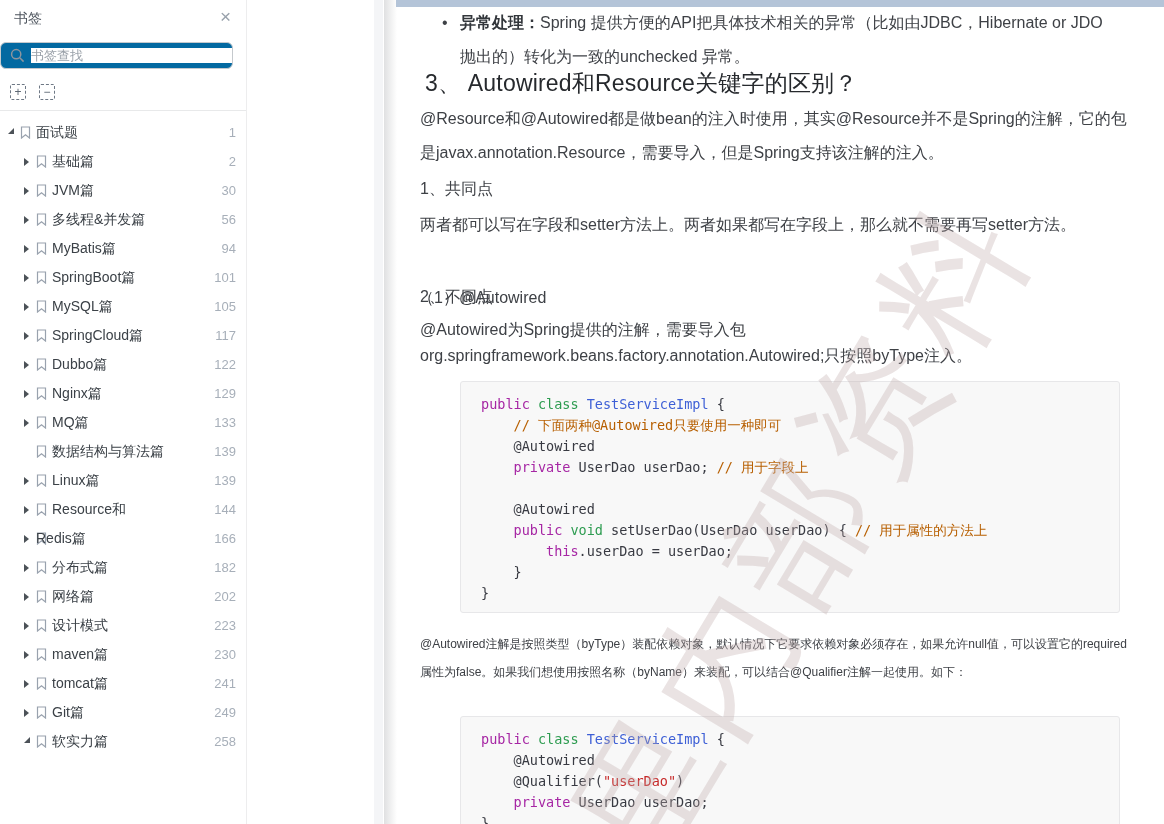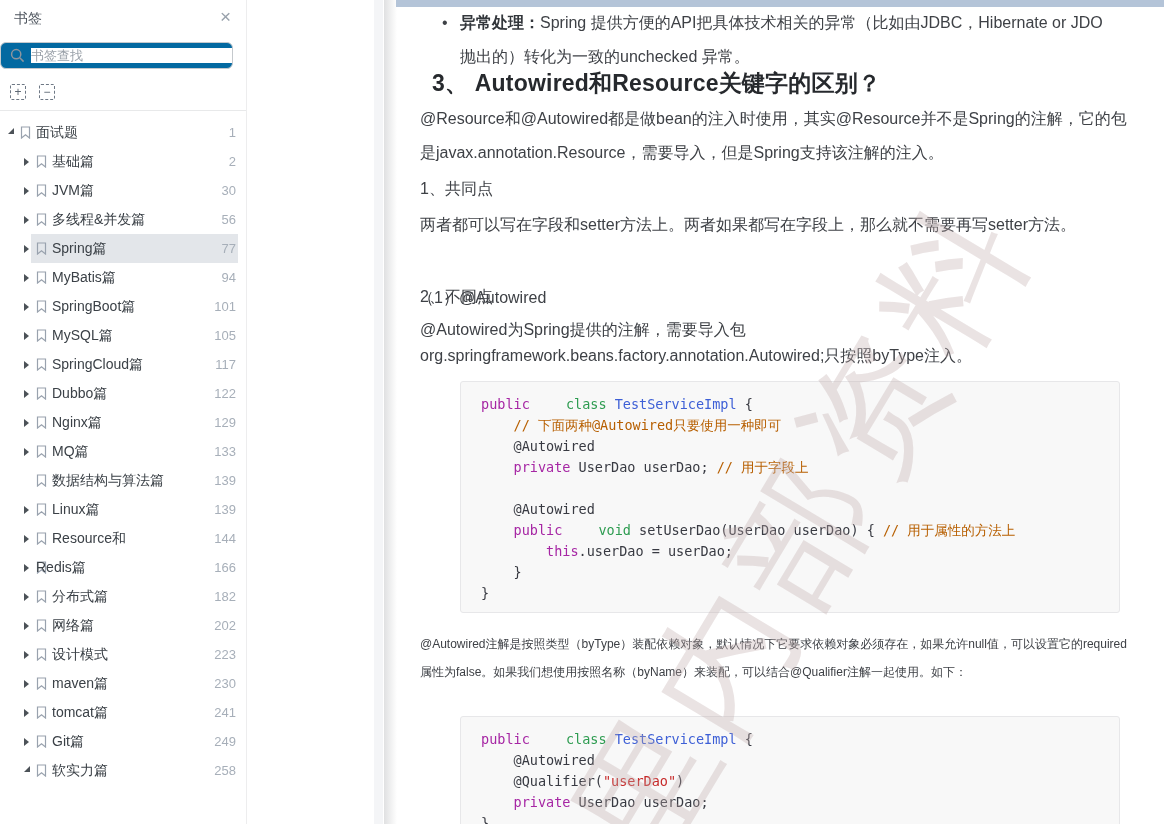--- a/index.html
+++ b/index.html
@@ -39,36 +39,36 @@
   #content { position:absolute; left:384px; top:0; width:780px; height:824px; background:#fff; overflow:hidden; }
   #content .edge-shadow { position:absolute; left:0; top:0; bottom:0; width:13px;
       background:linear-gradient(to right, rgba(60,64,70,0.16), rgba(60,64,70,0)); z-index:4; }
   #content .page-gap { position:absolute; left:12px; right:0; top:0; height:7px; background:var(--page-gap); z-index:4; }
 
   .abs { position:absolute; }
   .body-text { font-size:16px; line-height:34px; color:#3e4146; }
   .bullet-item { top:6px; left:58px; width:676px; padding-left:18px; }
   .bullet-dot { position:absolute; left:0; top:0; }
   .bold { font-weight:bold; color:#33373c; }
-  h2.heading { top:68px; left:48px; font-size:23px; font-weight:bold; color:#26292d; letter-spacing:0.2px; }
+  h2.heading { top:68px; left:41px; font-size:23px; font-weight:normal; color:#26292d; letter-spacing:0.2px; }
   .p1 { top:102px; left:36px; width:708px; }
   .pt1 { top:172px; left:36px; }
   .p2 { top:208px; left:36px; width:708px; }
   .pt2 { top:244px; left:36px;margin-top:36px; }
   .sub1 { top:281px; left:34px; }
   .p3 { top:317px; left:36px; width:708px; font-size:16px; line-height:26px; color:#3e4146; }
   .p4 { top:630px; left:36px; width:708px; font-size:12px; line-height:28px; color:#3e4146; }
 
   .codeblock { left:76px; width:660px; background:#f8f8f8; border:1px solid #e7e7e9; border-radius:3px;
                padding:12px 20px; font-family:"DejaVu Sans Mono","Liberation Mono",monospace;
                font-size:13.5px; line-height:21px; color:var(--pl); white-space:pre; }
   #code1 { top:381px; height:232px; }
   #code2 { top:716px; height:130px; }
   .tok-kw { color:var(--kw); }
-  .tok-ty { color:var(--ty);margin-left:28px; }
+  .tok-ty { color:var(--ty); }
   .tok-cl { color:var(--cl); }
   .tok-cm { color:var(--cm); }
   .tok-st { color:var(--st); }
   .tok-pl { color:var(--pl); }
 
   #watermark { position:absolute; left:-70px; top:510px; width:910px; height:150px; line-height:150px;
                font-size:138px; letter-spacing:10px; white-space:nowrap; color:var(--watermark);
                transform:rotate(-59deg); pointer-events:none; z-index:5; }
 </style>
 </head>
@@ -125,29 +125,20 @@
       </div>
       <div class="tree-row">
         <div class="row-bg"></div>
         <span class="caret caret-collapsed" style="left:24px"></span>
         <svg class="bm" style="left:36px" width="11" height="13" viewBox="0 0 11 13">
           <path d="M1.5 1h8v11L5.5 8.8 1.5 12z" fill="none" stroke="#99a2ae" stroke-width="1.2"></path>
         </svg>
         <span class="label" style="left:52px">多线程&amp;并发篇</span>
         <span class="pagenum">56</span>
       </div>
-      <div class="tree-row selected">
-        <div class="row-bg"></div>
-        <span class="caret caret-collapsed" style="left:24px"></span>
-        <svg class="bm" style="left:36px" width="11" height="13" viewBox="0 0 11 13">
-          <path d="M1.5 1h8v11L5.5 8.8 1.5 12z" fill="none" stroke="#99a2ae" stroke-width="1.2"></path>
-        </svg>
-        <span class="label" style="left:52px">Spring篇</span>
-        <span class="pagenum">77</span>
-      </div>
       <div class="tree-row">
         <div class="row-bg"></div>
         <span class="caret caret-collapsed" style="left:24px"></span>
         <svg class="bm" style="left:36px" width="11" height="13" viewBox="0 0 11 13">
           <path d="M1.5 1h8v11L5.5 8.8 1.5 12z" fill="none" stroke="#99a2ae" stroke-width="1.2"></path>
         </svg>
         <span class="label" style="left:52px">MyBatis篇</span>
         <span class="pagenum">94</span>
       </div>
       <div class="tree-row">

